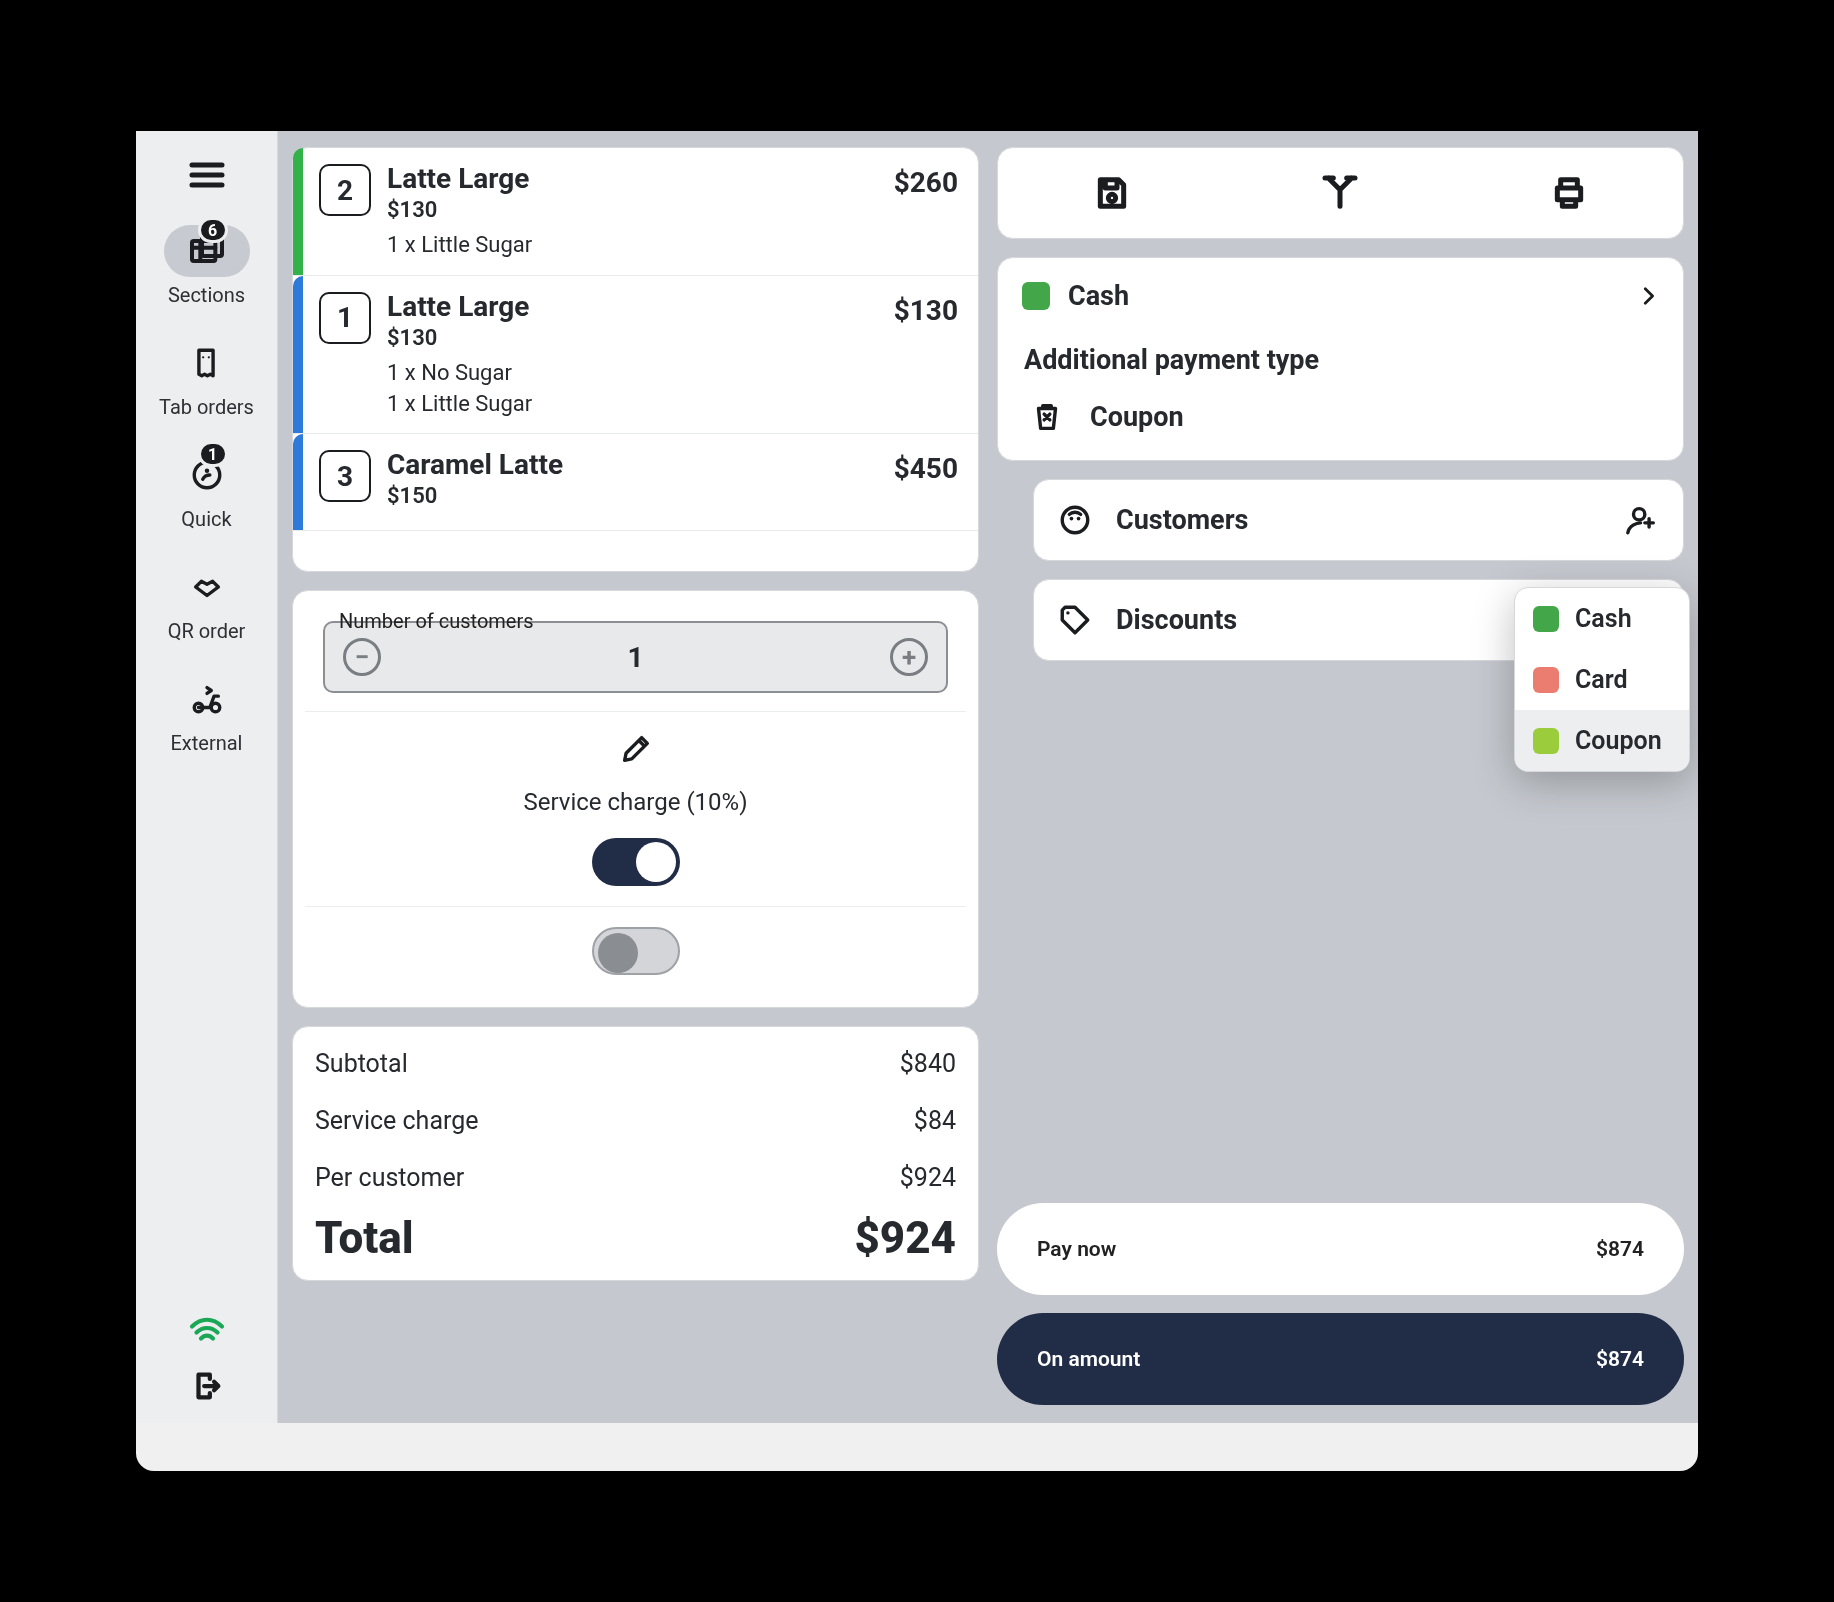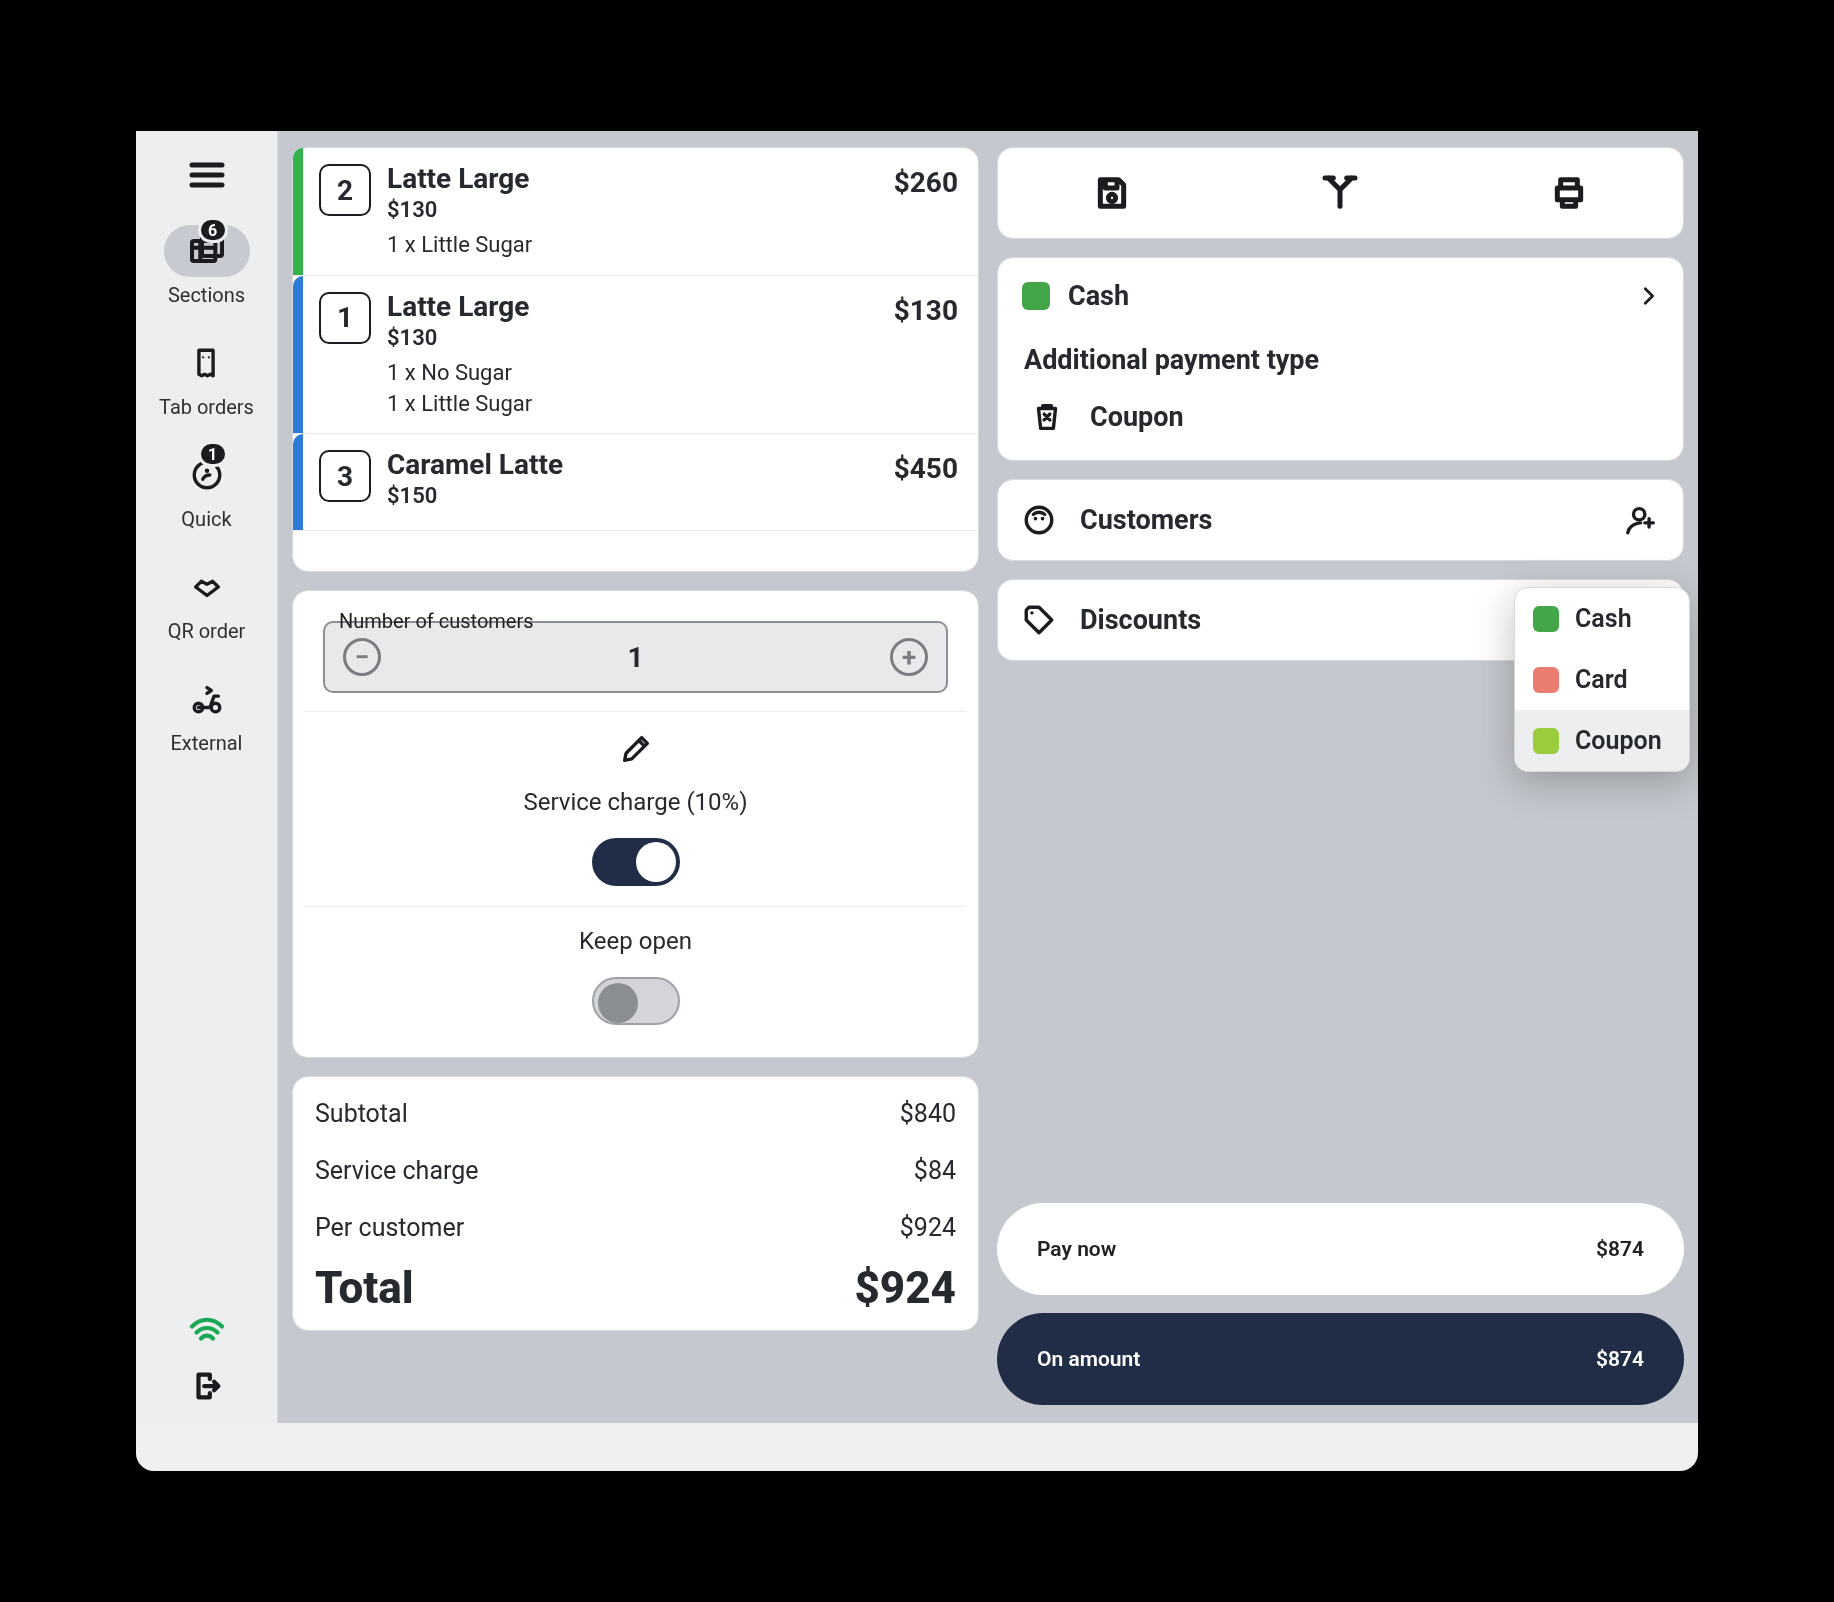--- a/index.html
+++ b/index.html
@@ -166,21 +166,21 @@
   .t-row{display:flex;justify-content:space-between;font-size:25px;padding:14px 2px;}
   .t-total{font-size:44px;font-weight:800;padding:6px 2px 6px;}
   
   .actions{display:flex;justify-content:space-around;align-items:center;height:92px;}
   .pay-card{padding:22px 24px 26px;position:relative;}
   .pay-head{display:flex;align-items:center;gap:18px;margin-bottom:32px;}
   .swatch{width:28px;height:28px;border-radius:6px;}
   .pay-title{font-size:27px;font-weight:700;flex:1;}
   .sub-title{font-size:27px;font-weight:700;margin:0 0 24px 2px;}
   .coupon-row{display:flex;align-items:center;gap:26px;margin-left:8px;}
-  .link-row{display:flex;align-items:center;gap:24px;height:82px;padding:0 24px;font-size:27px;font-weight:700;}
+  .link-row{display:flex;align-items:center;gap:24px;height:82px;padding:0 24px;font-size:27px;font-weight:700;margin-left:36px;}
   .link-row .spacer{flex:1;}
   .pay-row{
     height:92px;border-radius:46px;display:flex;align-items:center;justify-content:space-between;
     padding:0 40px;font-size:21px;font-weight:600;
   }
   .pay-now{background:#fff;color:#222;}
   .on-amt{background:var(--navy);color:#fff;}
   .gap-push{flex:1;}
   
   .popover{
@@ -343,21 +343,20 @@
                 <svg class="icon" viewBox="0 0 24 24">
                     <path class="stroke" d="M4 20l1-5L16 4l4 4L9 19l-5 1zM14 6l4 4"></path>
                   </svg>
               </span>
               <span class="label">Service charge (10%)</span>
               <div class="toggle on">
                   <div class="knob"></div>
                 </div>
             </div>
             <div class="svc-row">
-              <span class="label">Keep open</span>
               <div class="toggle off">
                   <div class="knob"></div>
                 </div>
             </div>
           </div>
 
           <div class="card totals">
             <div class="t-row">
                 <span>Subtotal</span>
                 <span>$840</span>

